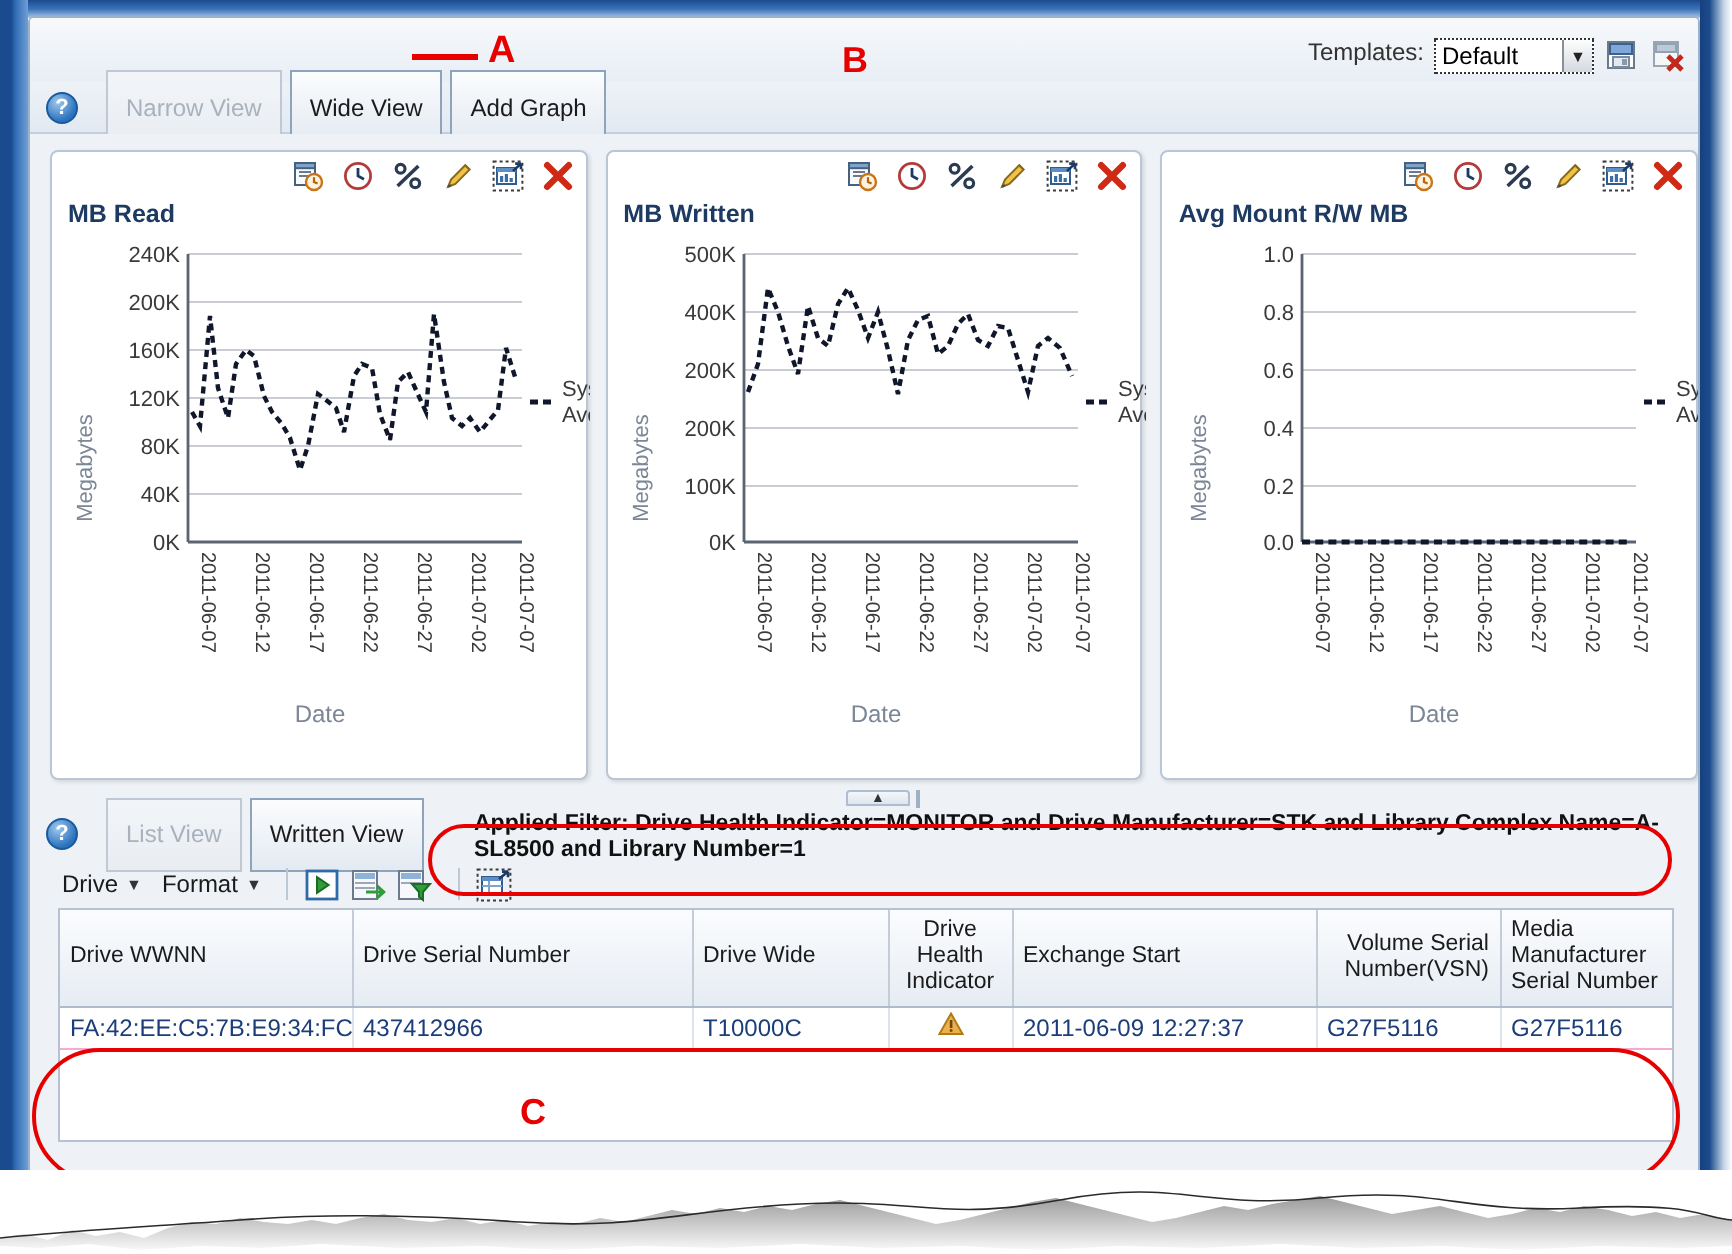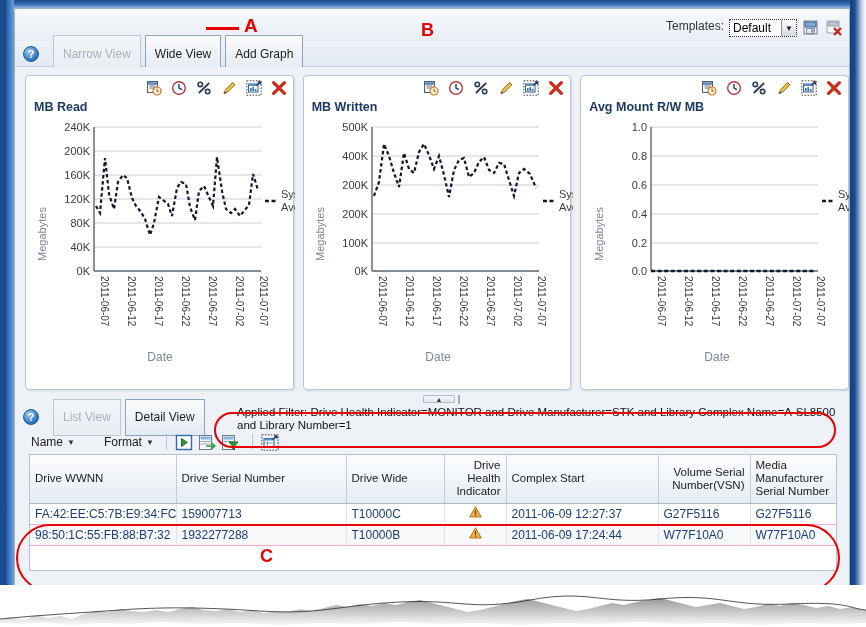--- a/index.html
+++ b/index.html
@@ -54,21 +54,21 @@
   .callout-A {
     position: absolute; left: 229px; top: 6px;
     font-size: 19px; font-weight: bold; color: #e60000;
   }
   .templates-box {
     position: absolute; right: 6px; top: 10px;
     display: flex; gap: 5px;
   }
   .templates-label { font-size: 12px; color: #333; }
   .tmpl-select {
-    width: 68px; height: 18px;
+    width: 80px; height: 18px;
     border: 1px dotted #333; background: #ffffff;
     display: flex; align-items: center; justify-content: space-between;
     font-size: 12px; color: #000; padding-left: 3px;
   }
   .tmpl-arrow {
     width: 15px; height: 16px;
     background: linear-gradient(to bottom,#fdfdfd,#d4d9e0);
     border-left: 1px solid #8a9099;
     display: flex; align-items: center; justify-content: center;
     font-size: 8px; color: #222;
@@ -154,21 +154,21 @@
     background: #eef2f7;
     height: 197px;
   }
   .lower-tabs {
     position: relative; height: 26px;
     display: flex; align-items: center; padding-left: 8px;
   }
   .filter-text {
     position: absolute; left: 222px; top: 2px;
     width: 600px;
-    font-size: 11.5px; color: #111; line-height: 13px;
+    font-size: 11.5px; color: #111; line-height: 13px; font-weight: bold;
   }
   .callout-B {
     position: absolute; left: 421px; top: 20px;
     font-size: 18px; font-weight: bold; color: #e60000;
   }
   .ellipse-B {
     position: absolute; left: 214px; top: 412px;
     width: 622px; height: 36px;
     border: 2.5px solid #e60000;
     border-radius: 20px;
@@ -556,30 +556,30 @@
 
     <div class="splitter">
       <div class="split-grip">▲</div>
       <div class="split-bar2"></div>
     </div>
 
     <div class="lower">
       <div class="lower-tabs">
         <div class="help-icon">?</div>
         <div class="vbtn disabled">List View</div>
-        <div class="vbtn">Detail View</div>
+        <div class="vbtn">Written View</div>
         <div class="filter-text">Applied Filter: Drive Health Indicator=MONITOR and Drive Manufacturer=STK and Library Complex Name=A-SL8500 and Library Number=1</div>
       </div>
 
       <div class="tbl-toolbar">
         <span class="menu-lbl">
-          <span>Name</span>
+          <span>Drive</span>
           <span class="carat">▼</span>
         </span>
-        <span class="menu-lbl" style="margin-left:25px">
+        <span class="menu-lbl" style="margin-left:6px">
           <span>Format</span>
           <span class="carat">▼</span>
         </span>
         <span class="tb-sep"></span>
         <span class="tb-ico">
           <svg width="18" height="17" viewBox="0 0 18 17">
             <rect x="1.5" y="1.5" width="15" height="14" fill="#ffffff" stroke="#2f6ba8" stroke-width="1.4"></rect>
             <path d="M6.5 4.6 L12.3 8.5 L6.5 12.4 Z" fill="#2f9e3a" stroke="#1d6b24"></path>
           </svg>
         </span>
@@ -622,64 +622,46 @@
             <col style="width:62px">
               <col style="width:152px">
               <col style="width:92px">
             <col style="width:100px">
           </colgroup>
           <thead>
             <tr>
               <th>Drive WWNN</th>
               <th>Drive Serial Number</th>
               <th>Drive Wide</th>
-              <th style="text-align:right">Drive Health Indicator</th>
-              <th>Complex Start</th>
+              <th style="text-align:center">Drive Health Indicator</th>
+              <th>Exchange Start</th>
               <th style="text-align:right">Volume Serial Number(VSN)</th>
               <th style="text-align:left">Media Manufacturer Serial Number</th>
 
             </tr>
           </thead>
           <tbody>
             <tr>
               <td>FA:42:EE:C5:7B:E9:34:FC</td>
-              <td class="dark">159007713</td>
+              <td class="dark">437412966</td>
               <td class="dark">T10000C</td>
               <td class="ctr">
                 <span class="warn-ico">
                   <svg width="13" height="12" viewBox="0 0 13 12">
                       <path d="M6.5 0.8 L12.3 11 L0.7 11 Z" fill="#edb04a" stroke="#b07a16"></path>
                       <rect x="5.9" y="4" width="1.3" height="4" fill="#6a4a06"></rect>
                       <rect x="5.9" y="8.6" width="1.3" height="1.3" fill="#6a4a06"></rect>
                     </svg>
                 </span>
               </td>
               <td class="dark">2011-06-09 12:27:37</td>
               <td class="dark">G27F5116</td>
               <td class="dark">G27F5116</td>
 
             </tr>
-            <tr class="alt">
-              <td>98:50:1C:55:FB:88:B7:32</td>
-              <td class="dark">1932277288</td>
-              <td class="dark">T10000B</td>
-              <td class="ctr">
-                <span class="warn-ico">
-                  <svg width="13" height="12" viewBox="0 0 13 12">
-                      <path d="M6.5 0.8 L12.3 11 L0.7 11 Z" fill="#edb04a" stroke="#b07a16"></path>
-                      <rect x="5.9" y="4" width="1.3" height="4" fill="#6a4a06"></rect>
-                      <rect x="5.9" y="8.6" width="1.3" height="1.3" fill="#6a4a06"></rect>
-                    </svg>
-                </span>
-              </td>
-              <td class="dark">2011-06-09 17:24:44</td>
-              <td class="dark">W77F10A0</td>
-              <td class="dark">W77F10A0</td>
-
-            </tr>
           </tbody>
         </table>
       </div>
     </div>
   </div>
 
   <div class="ellipse-B"></div>
   <div class="callout-B">B</div>
   <div class="ellipse-C"></div>
   <div class="callout-C">C</div>

